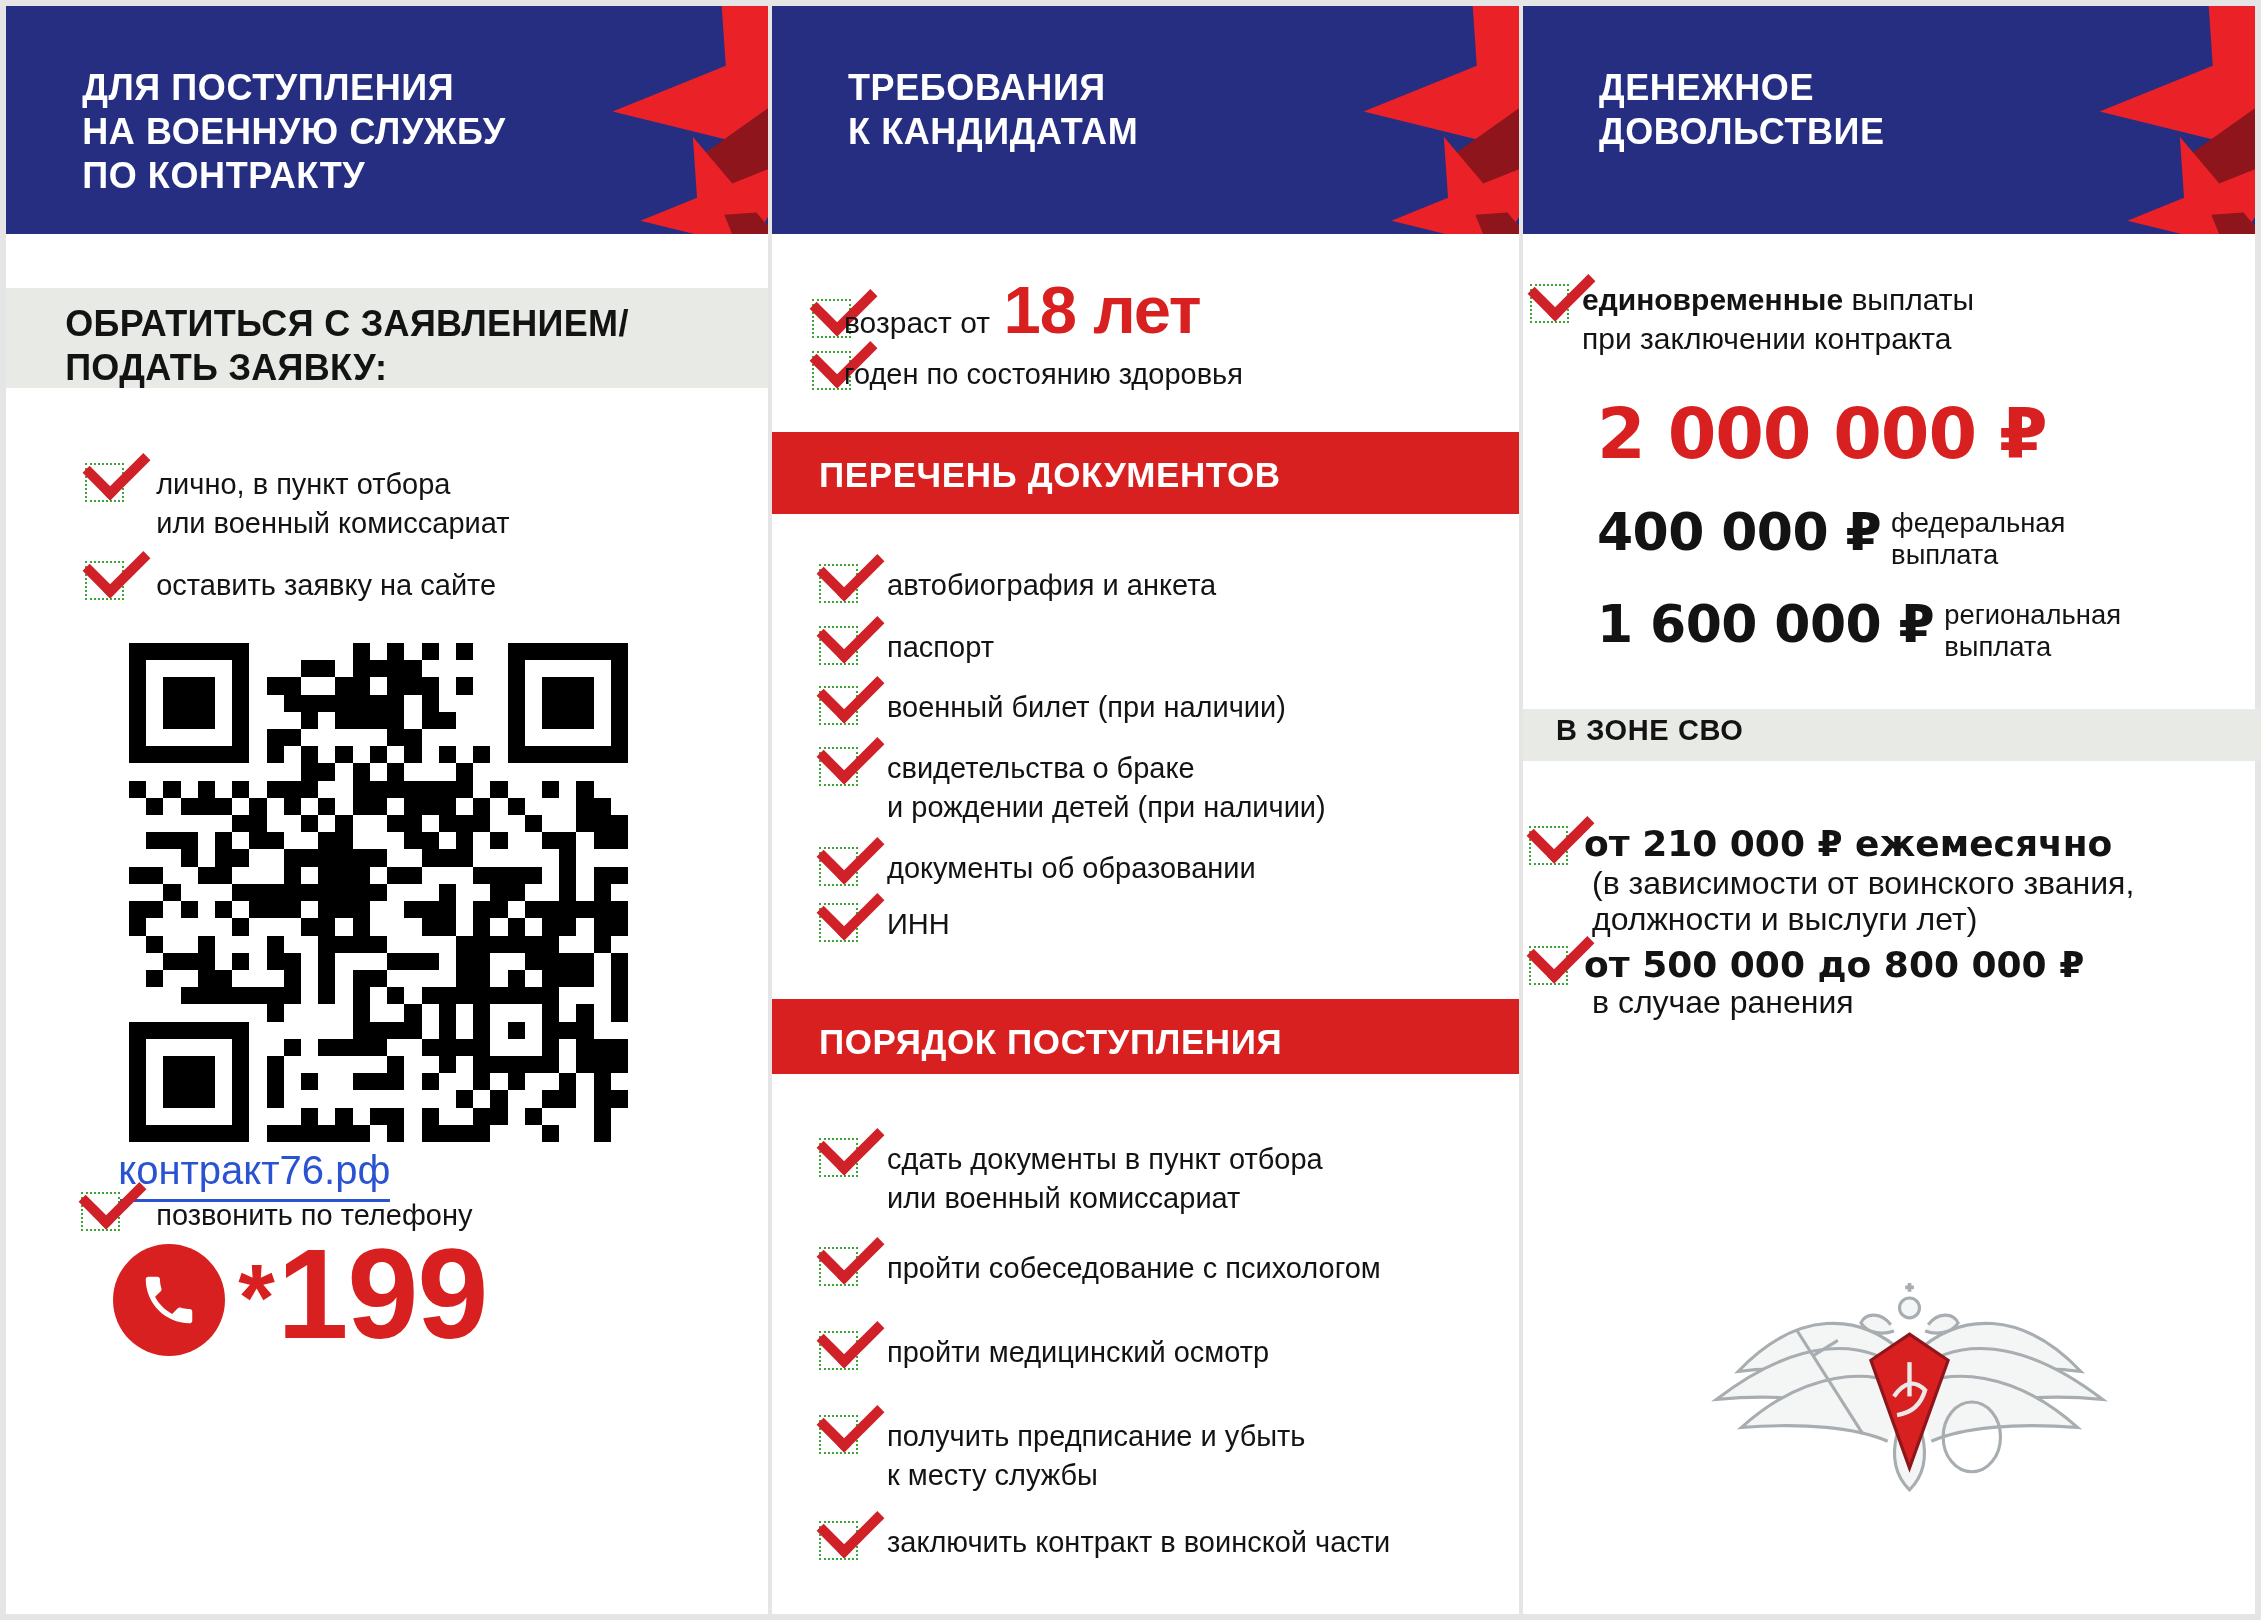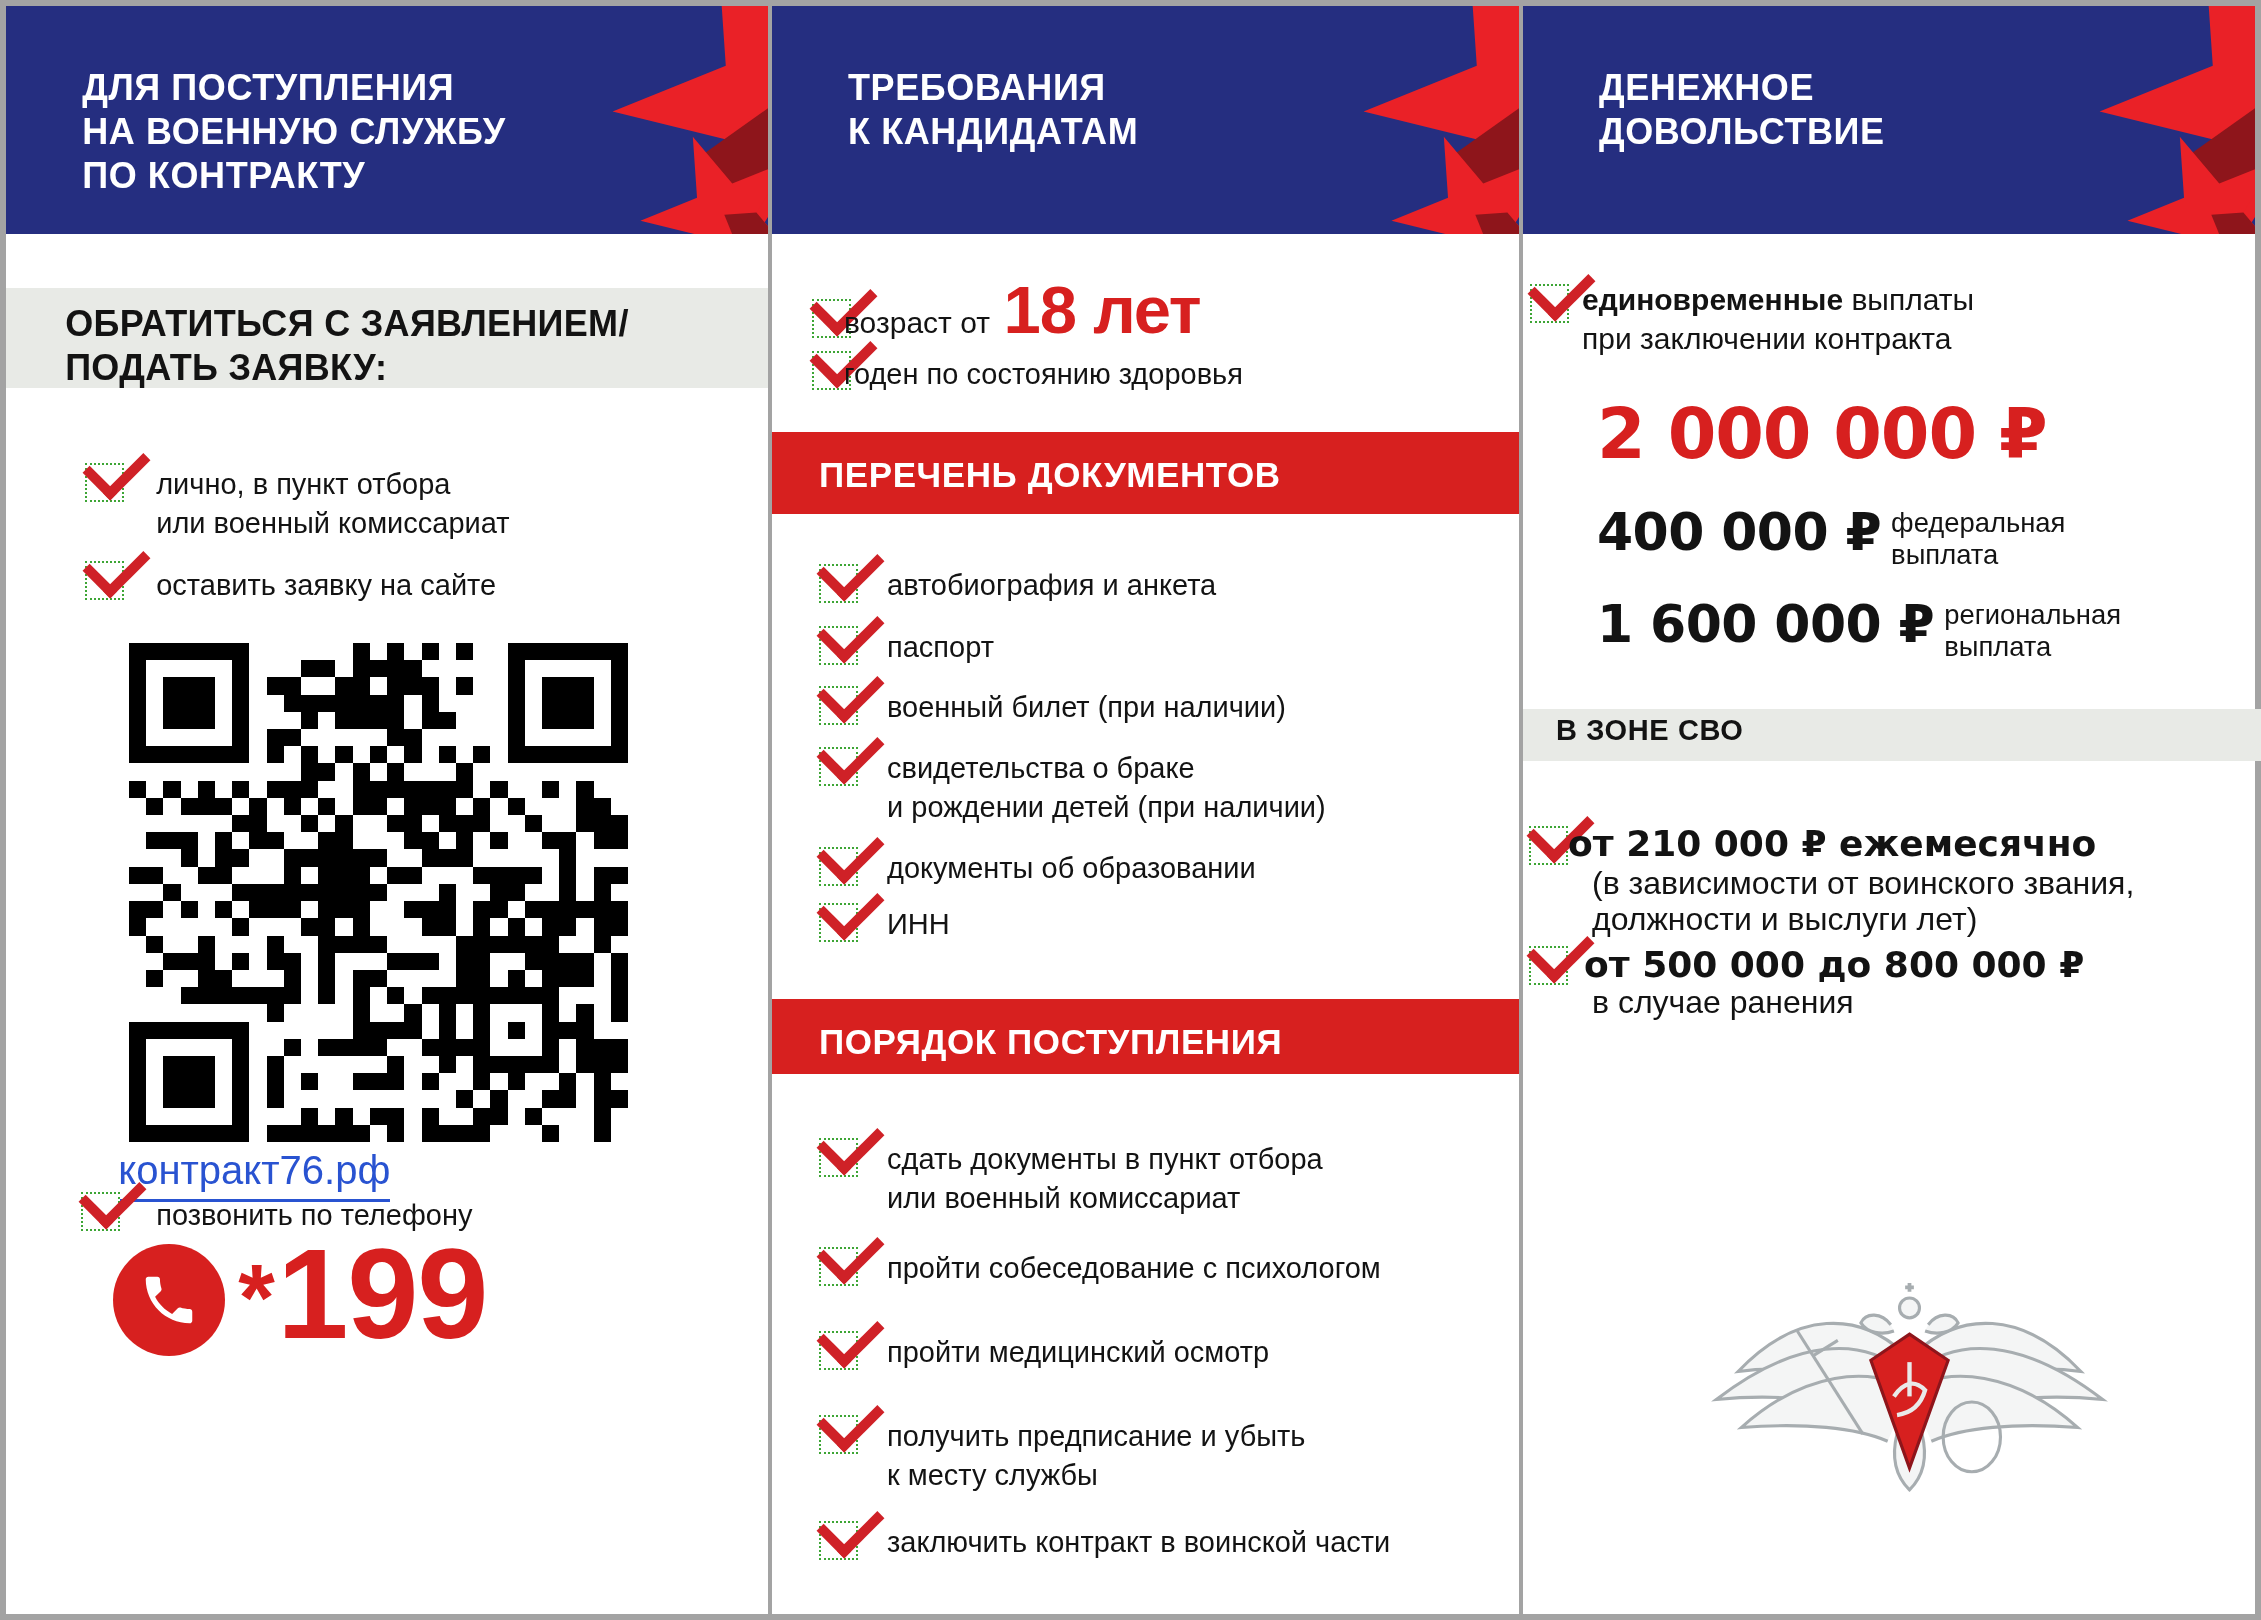--- a/index.html
+++ b/index.html
@@ -1,16 +1,16 @@
 <!DOCTYPE html>
 <html style="font-size:10px"><head>
 <meta charset="utf-8">
 <style>
   html,body{margin:0;padding:0;background:#fff;}
-  #page{position:relative;width:2261px;height:1620px;background:#a3a3a3;overflow:hidden;
+  #page{position:relative;width:2261px;height:1620px;background:#e5e5e5;overflow:hidden;
         font-family:"Liberation Sans",sans-serif;color:#131313;}
   .panel{position:absolute;top:6.2px;height:1608px;background:#fff;}
   #panel-left{left:6.2px;width:762px;}
   #panel-middle{left:772px;width:747px;}
   #panel-right{left:1523px;width:732px;}
 
   .panel-header{position:absolute;top:0;left:0;width:100%;height:228px;background:#252e80;overflow:hidden;}
   .panel-header h1{position:absolute;left:76px;top:60px;margin:0;color:#fff;
     font-size:36px;line-height:44px;font-weight:bold;letter-spacing:0.6px;white-space:pre-line;z-index:3;}
   .star-wrap{position:absolute;right:0;top:0;width:268px;height:228px;z-index:1;}
@@ -559,21 +559,21 @@
       <span class="amt rub">1 600 000 ₽</span>
       <span class="lbl">региональная
 выплата</span>
     </div>
 
     <div class="gray-banner" id="svo-banner">
       <div class="t">В ЗОНЕ СВО</div>
     </div>
 
     <span class="chk" style="left:6.2px;top:820px;"></span>
-    <div class="money-line rub" style="left:45px;top:818px;">от 210 000 ₽  ежемесячно</div>
+    <div class="money-line rub" style="left:61px;top:818px;">от 210 000 ₽  ежемесячно</div>
     <div class="money-note" style="left:61px;top:859px;">(в зависимости от воинского звания,
 должности и выслуги лет)</div>
 
     <span class="chk" style="left:6.2px;top:940px;"></span>
     <div class="money-line rub" style="left:61px;top:939px;">от 500 000 до 800 000 ₽</div>
     <div class="money-note" style="left:61px;top:978px;">в случае ранения</div>
 
     <svg id="emblem" viewBox="0 0 660 345">
       <g fill="none" stroke="#a7adb0" stroke-width="5">
         <path d="M320 120 C 250 55, 150 50, 55 150 C 130 140, 200 150, 260 185" fill="#f4f5f5"></path>

